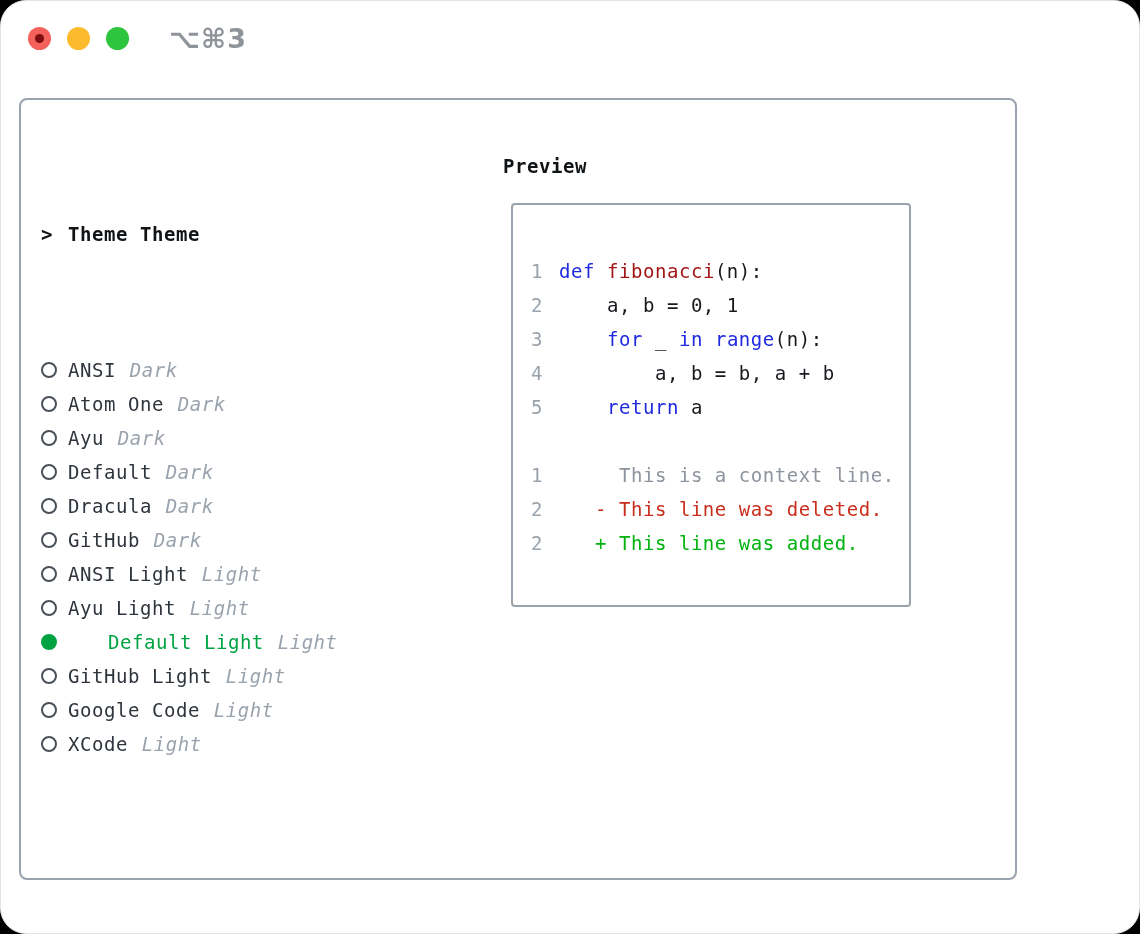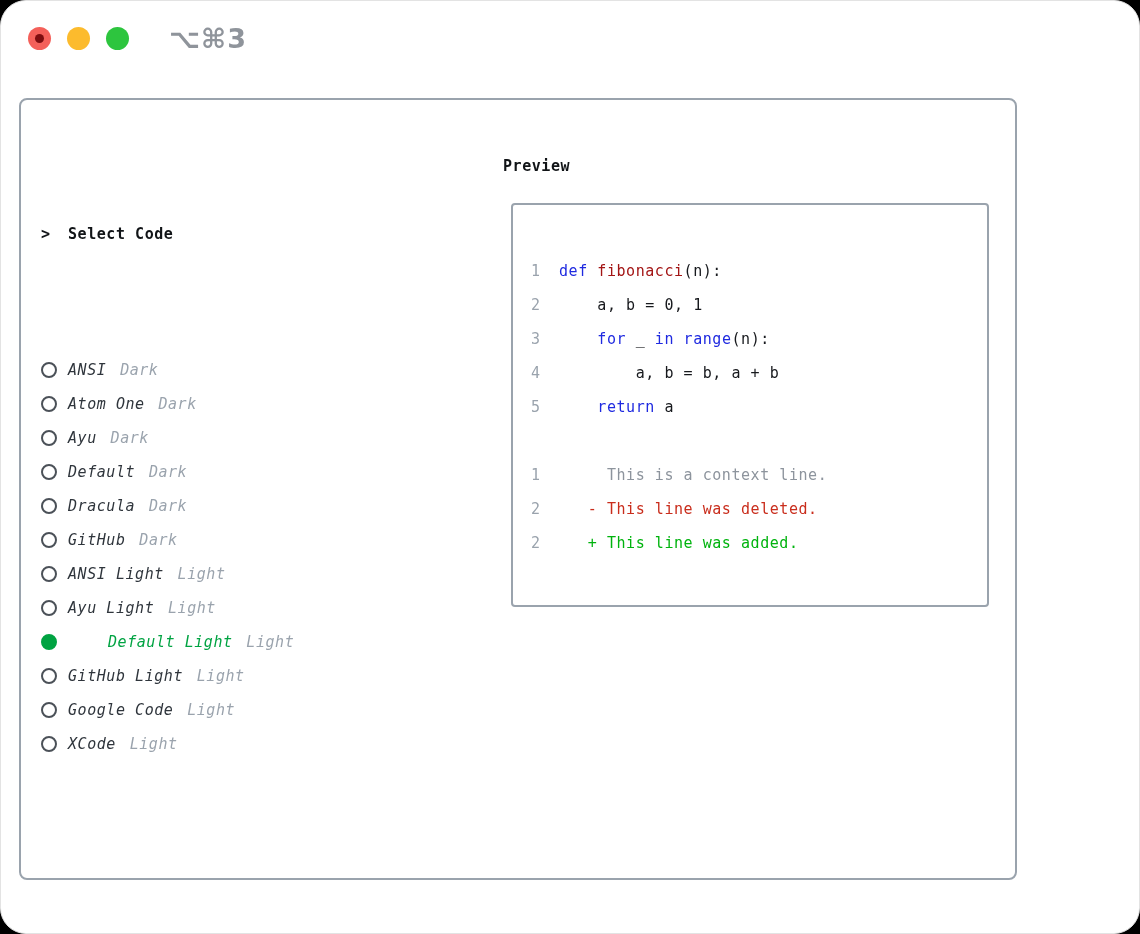--- a/index.html
+++ b/index.html
@@ -37,40 +37,40 @@
   .tl.green{left:105px;background:var(--traffic-green);}
   .shortcut{
     position:absolute;left:168px;top:22px;color:#8f949b;font-size:27px;font-weight:600;
     font-family:"DejaVu Sans","Liberation Sans",sans-serif;letter-spacing:1px;
   }
   
   .panel{
     position:absolute;left:18px;top:97px;width:998px;height:782px;box-sizing:border-box;
     border:2px solid var(--panel-border);border-radius:8px;background:#fff;
   }
-  .mono{font-size:15px;line-height:34px;letter-spacing:0.55px;white-space:pre;}
+  .mono{font-size:19px;line-height:34px;letter-spacing:0.55px;white-space:pre;}
   
   .left-col{position:absolute;left:20px;top:49px;width:440px;}
   .row{display:flex;align-items:center;height:34px;}
   .bullet-col{display:inline-flex;align-items:center;width:27px;flex:0 0 27px;}
   .prompt{color:var(--heading-black);font-weight:bold;}
   .hdr{color:var(--heading-black);font-weight:bold;}
   .radio{
     width:12px;height:12px;border-radius:50%;border:2px solid #4b5158;box-sizing:content-box;
     display:inline-block;background:transparent;
   }
   .radio.on{border-color:var(--accent-green);background:var(--accent-green);}
-  .tname{color:var(--text-dark);font-style:italic;}
+  .tname{color:var(--text-dark);}
   .tname.on{color:var(--accent-green);margin-left:40px;}
   .ttag{color:var(--muted-gray);margin-left:13.8px;font-style:italic;}
   .spacer{height:34px;}
   
   .preview-header{position:absolute;left:482px;top:49px;}
   .preview-box{
-    position:absolute;left:490px;top:103px;width:478px;height:404px;box-sizing:border-box;
+    position:absolute;left:490px;top:103px;width:400px;height:404px;box-sizing:border-box;
     border:2px solid var(--panel-border);border-radius:4px;background:#fff;overflow:hidden;
   }
   .code{margin:0;padding:49px 0 0 18px;}
   .pline{height:34px;}
   .ln{display:inline-block;width:28px;color:var(--muted-gray);}
   .code span{white-space:pre;}
 </style>
 </head>
 <body>
 
@@ -81,21 +81,21 @@
     <span class="tl yellow"></span>
     <span class="tl green"></span>
     <span class="shortcut">⌥⌘3</span>
   </div>
 
   <div class="panel">
 
     <div class="left-col mono">
       <div class="row">
         <span class="bullet-col prompt">&gt;</span>
-        <span class="hdr">Select Code</span>
+        <span class="hdr">Theme Theme</span>
       </div>
 
       <div><div class="row"><span class="bullet-col"><span class="radio"></span></span><span class="tname">ANSI</span><span class="ttag">Dark</span></div><div class="row"><span class="bullet-col"><span class="radio"></span></span><span class="tname">Atom One</span><span class="ttag">Dark</span></div><div class="row"><span class="bullet-col"><span class="radio"></span></span><span class="tname">Ayu</span><span class="ttag">Dark</span></div><div class="row"><span class="bullet-col"><span class="radio"></span></span><span class="tname">Default</span><span class="ttag">Dark</span></div><div class="row"><span class="bullet-col"><span class="radio"></span></span><span class="tname">Dracula</span><span class="ttag">Dark</span></div><div class="row"><span class="bullet-col"><span class="radio"></span></span><span class="tname">GitHub</span><span class="ttag">Dark</span></div><div class="row"><span class="bullet-col"><span class="radio"></span></span><span class="tname">ANSI Light</span><span class="ttag">Light</span></div><div class="row"><span class="bullet-col"><span class="radio"></span></span><span class="tname">Ayu Light</span><span class="ttag">Light</span></div><div class="row"><span class="bullet-col"><span class="radio on"></span></span><span class="tname on">Default Light</span><span class="ttag">Light</span></div><div class="row"><span class="bullet-col"><span class="radio"></span></span><span class="tname">GitHub Light</span><span class="ttag">Light</span></div><div class="row"><span class="bullet-col"><span class="radio"></span></span><span class="tname">Google Code</span><span class="ttag">Light</span></div><div class="row"><span class="bullet-col"><span class="radio"></span></span><span class="tname">XCode</span><span class="ttag">Light</span></div></div>
 
       <div class="spacer"></div>
 
       
 
       
 

